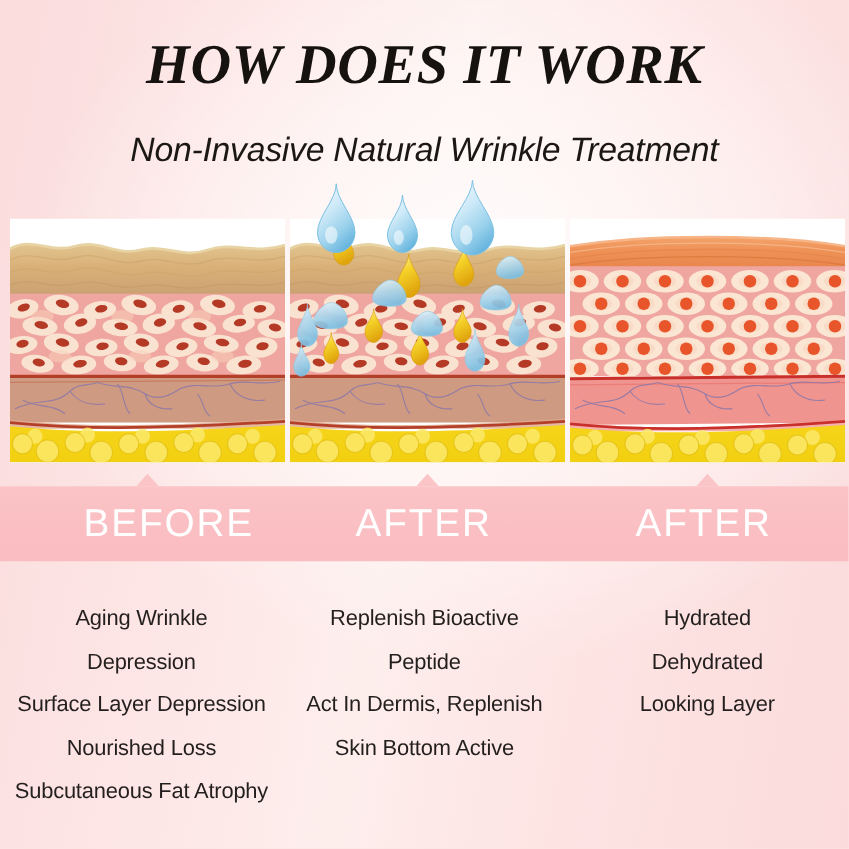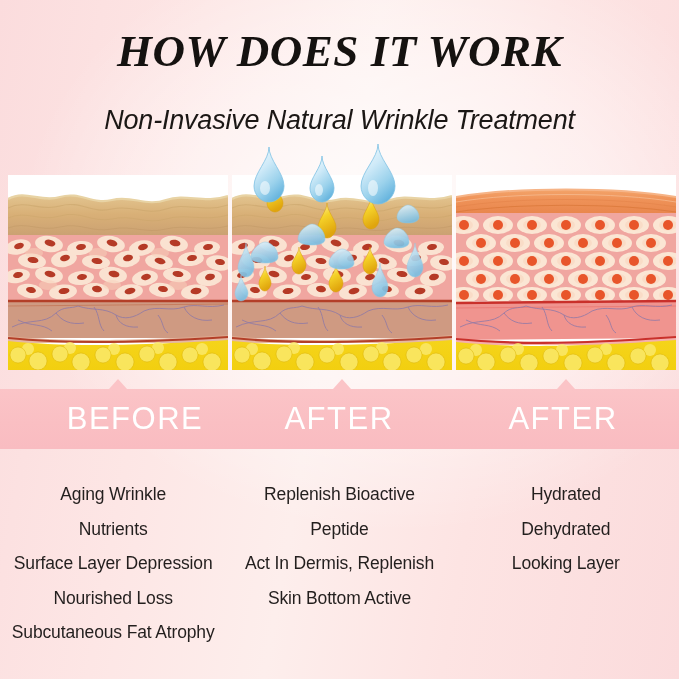--- a/index.html
+++ b/index.html
@@ -675,21 +675,21 @@
     <div class="notch" id="notch-2"></div>
     <div class="stage-label" id="stage-label-0">BEFORE</div>
     <div class="stage-label" id="stage-label-1">AFTER</div>
     <div class="stage-label" id="stage-label-2">AFTER</div>
   </div>
 
   <div class="columns">
 
     <div class="column">
       <div class="benefit">Aging Wrinkle</div>
-      <div class="benefit">Nutrients</div>
+      <div class="benefit">Depression</div>
       <div class="benefit">Surface Layer Depression</div>
       <div class="benefit">Nourished Loss</div>
       <div class="benefit">Subcutaneous Fat Atrophy</div>
     </div>
 
     <div class="column">
       <div class="benefit">Replenish Bioactive</div>
       <div class="benefit">Peptide</div>
       <div class="benefit">Act In Dermis, Replenish</div>
       <div class="benefit">Skin Bottom Active</div>

